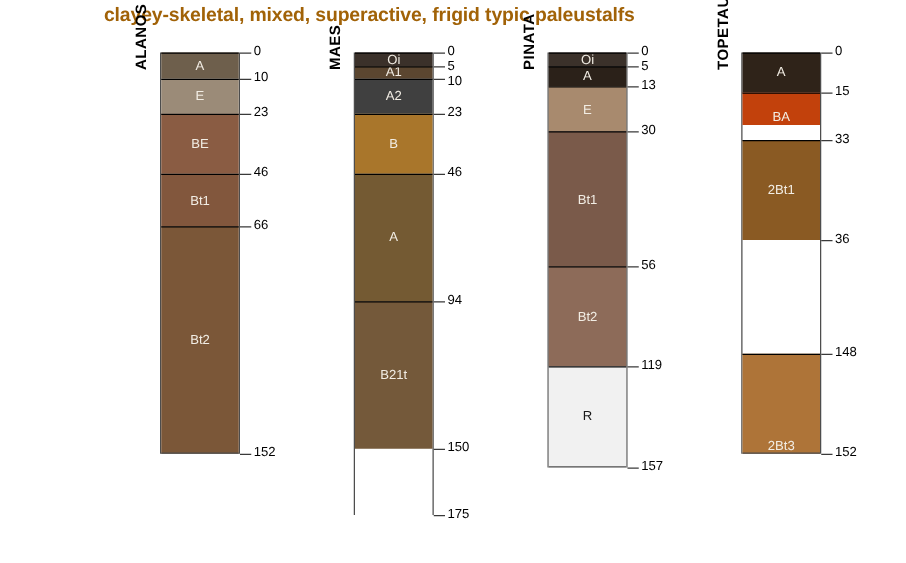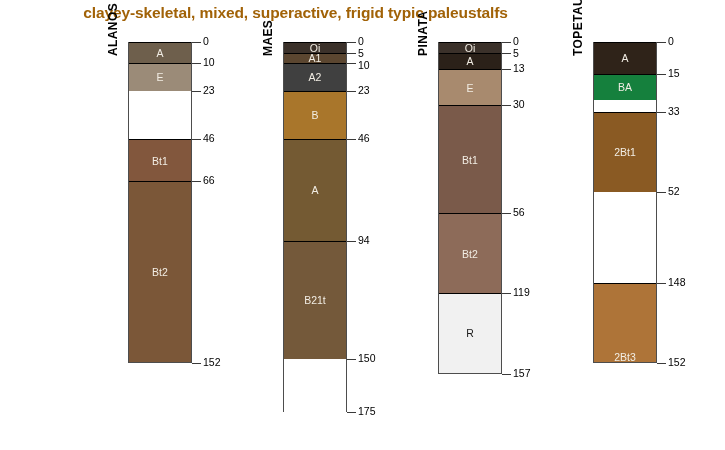--- a/index.html
+++ b/index.html
@@ -100,20 +100,23 @@
 
   <div id="profiles-container">
       <div class="profile" style="left: 0px;">
         <div class="profile-name" style="left: 120px; top: 42px;">ALANOS</div>
         <div class="column" style="left: 128px; top: 42px; width: 64px; height: 321.176px;">
           <div class="horizon first" style="top: 0px; height: 21.13px; background: rgb(110, 95, 76);">
             <span class="horizon-label">A</span>
           </div>
           <div class="horizon" style="top: 21.13px; height: 27.469px; background: rgb(155, 139, 120);">
             <span class="horizon-label">E</span>
+          </div>
+          <div class="horizon" style="top: 48.599px; height: 48.599px; background: rgb(138, 92, 67);">
+            <span class="horizon-label">BE</span>
           </div>
           <div class="horizon" style="top: 97.198px; height: 42.26px; background: rgb(130, 87, 61);">
             <span class="horizon-label">Bt1</span>
           </div>
           <div class="horizon last" style="top: 139.458px; height: 181.718px; background: rgb(123, 87, 56);">
             <span class="horizon-label">Bt2</span>
           </div>
         </div>
         <div class="depth-tick" style="left: 192px; top: 42px; width: 9px;"></div>
         <div class="depth-label" style="left: 203px; top: 35px;">0</div>
@@ -203,38 +206,38 @@
         <div class="depth-label" style="left: 513px; top: 286.447px;">119</div>
         <div class="depth-tick" style="left: 502px; top: 373.741px; width: 9px;"></div>
         <div class="depth-label" style="left: 513px; top: 366.741px;">157</div>
       </div>
       <div class="profile" style="left: 0px;">
         <div class="profile-name" style="left: 585px; top: 42px;">TOPETAUL</div>
         <div class="column" style="left: 593px; top: 42px; width: 64px; height: 321.176px;">
           <div class="horizon first" style="top: 0px; height: 31.695px; background: rgb(47, 35, 25);">
             <span class="horizon-label">A</span>
           </div>
-          <div class="horizon" style="top: 31.695px; height: 26px; background: #15803d;">
+          <div class="horizon" style="top: 31.695px; height: 26px; background: #c2410c; align-items: flex-end;">
             <span class="horizon-label">BA</span>
           </div>
           <div class="horizon" style="top: 69.729px; height: 80.294px; background: rgb(138, 90, 35);">
             <span class="horizon-label">2Bt1</span>
           </div>
           <div class="horizon last" style="top: 240.882px; height: 80.294px; background: rgb(174, 116, 56); align-items: flex-end;">
             <span class="horizon-label">2Bt3</span>
           </div>
         </div>
         <div class="depth-tick" style="left: 657px; top: 42px; width: 9px;"></div>
         <div class="depth-label" style="left: 668px; top: 35px;">0</div>
         <div class="depth-tick" style="left: 657px; top: 73.695px; width: 9px;"></div>
         <div class="depth-label" style="left: 668px; top: 66.695px;">15</div>
         <div class="depth-tick" style="left: 657px; top: 111.729px; width: 9px;"></div>
         <div class="depth-label" style="left: 668px; top: 104.729px;">33</div>
         <div class="depth-tick" style="left: 657px; top: 192.023px; width: 9px;"></div>
-        <div class="depth-label" style="left: 668px; top: 185.023px;">52</div>
+        <div class="depth-label" style="left: 668px; top: 185.023px;">36</div>
         <div class="depth-tick" style="left: 657px; top: 282.882px; width: 9px;"></div>
         <div class="depth-label" style="left: 668px; top: 275.882px;">148</div>
         <div class="depth-tick" style="left: 657px; top: 363.176px; width: 9px;"></div>
         <div class="depth-label" style="left: 668px; top: 356.176px;">152</div>
       </div>
     </div>
 
 </div>
 
 </body></html>

